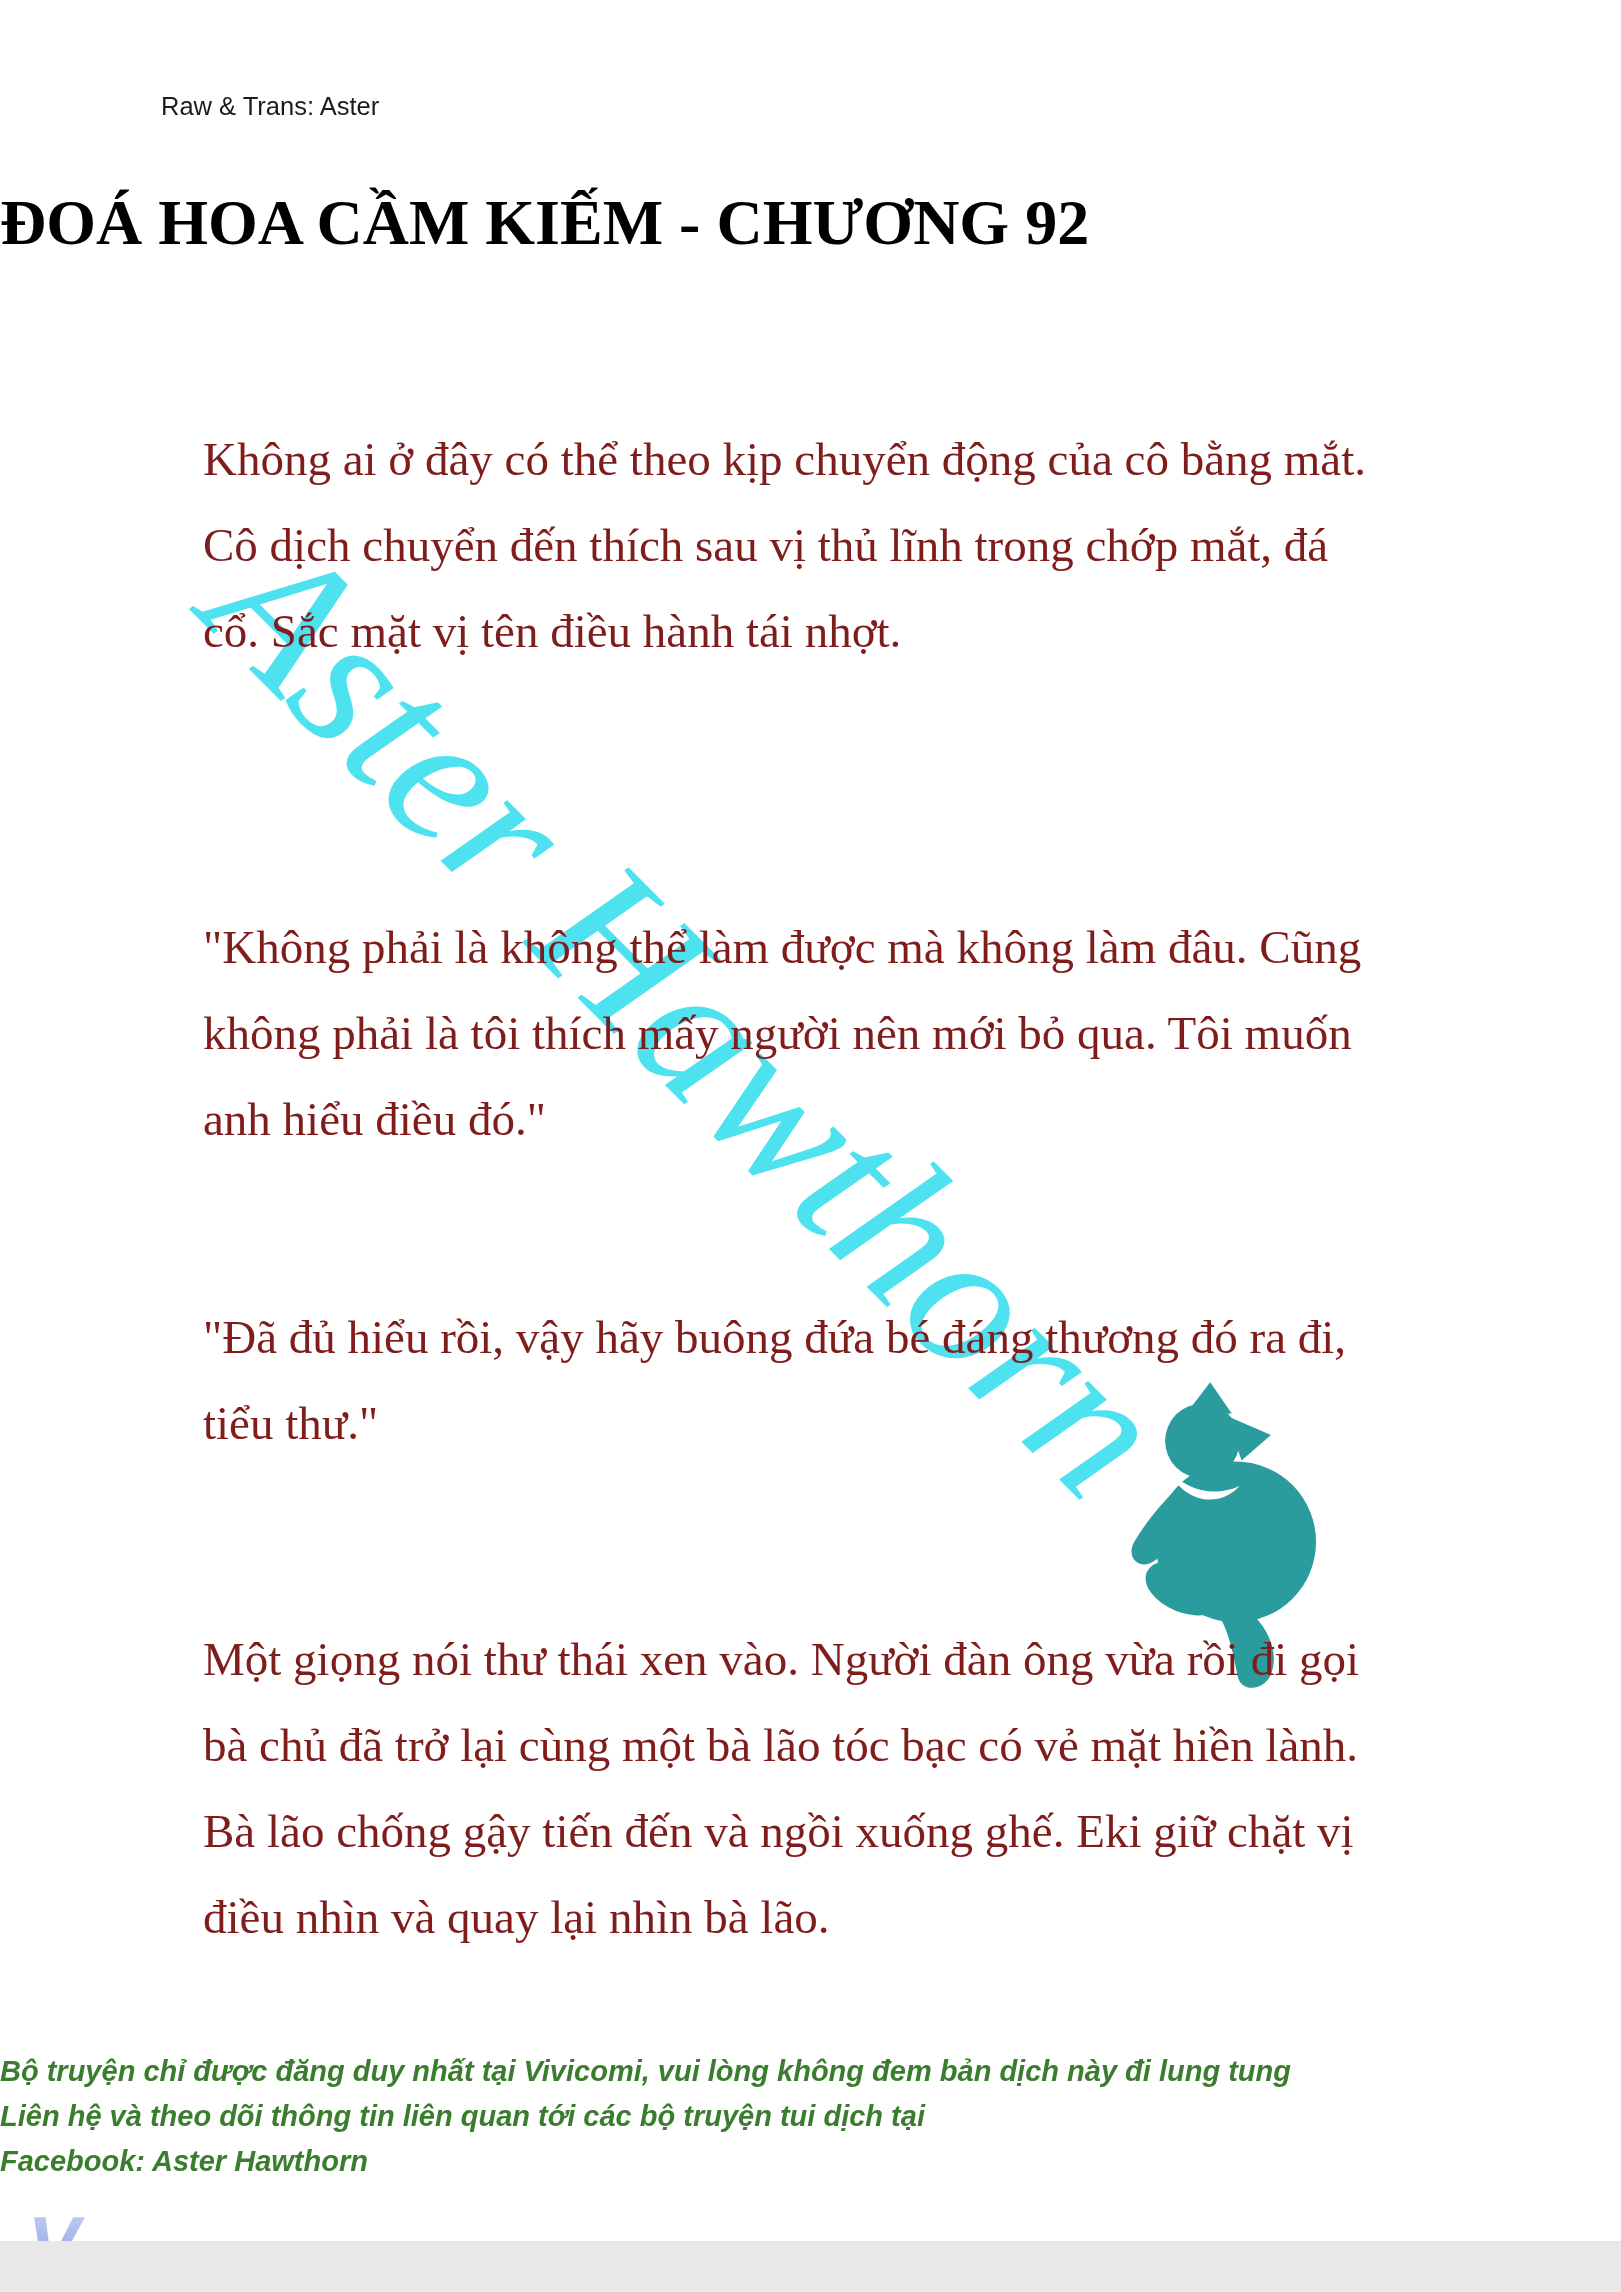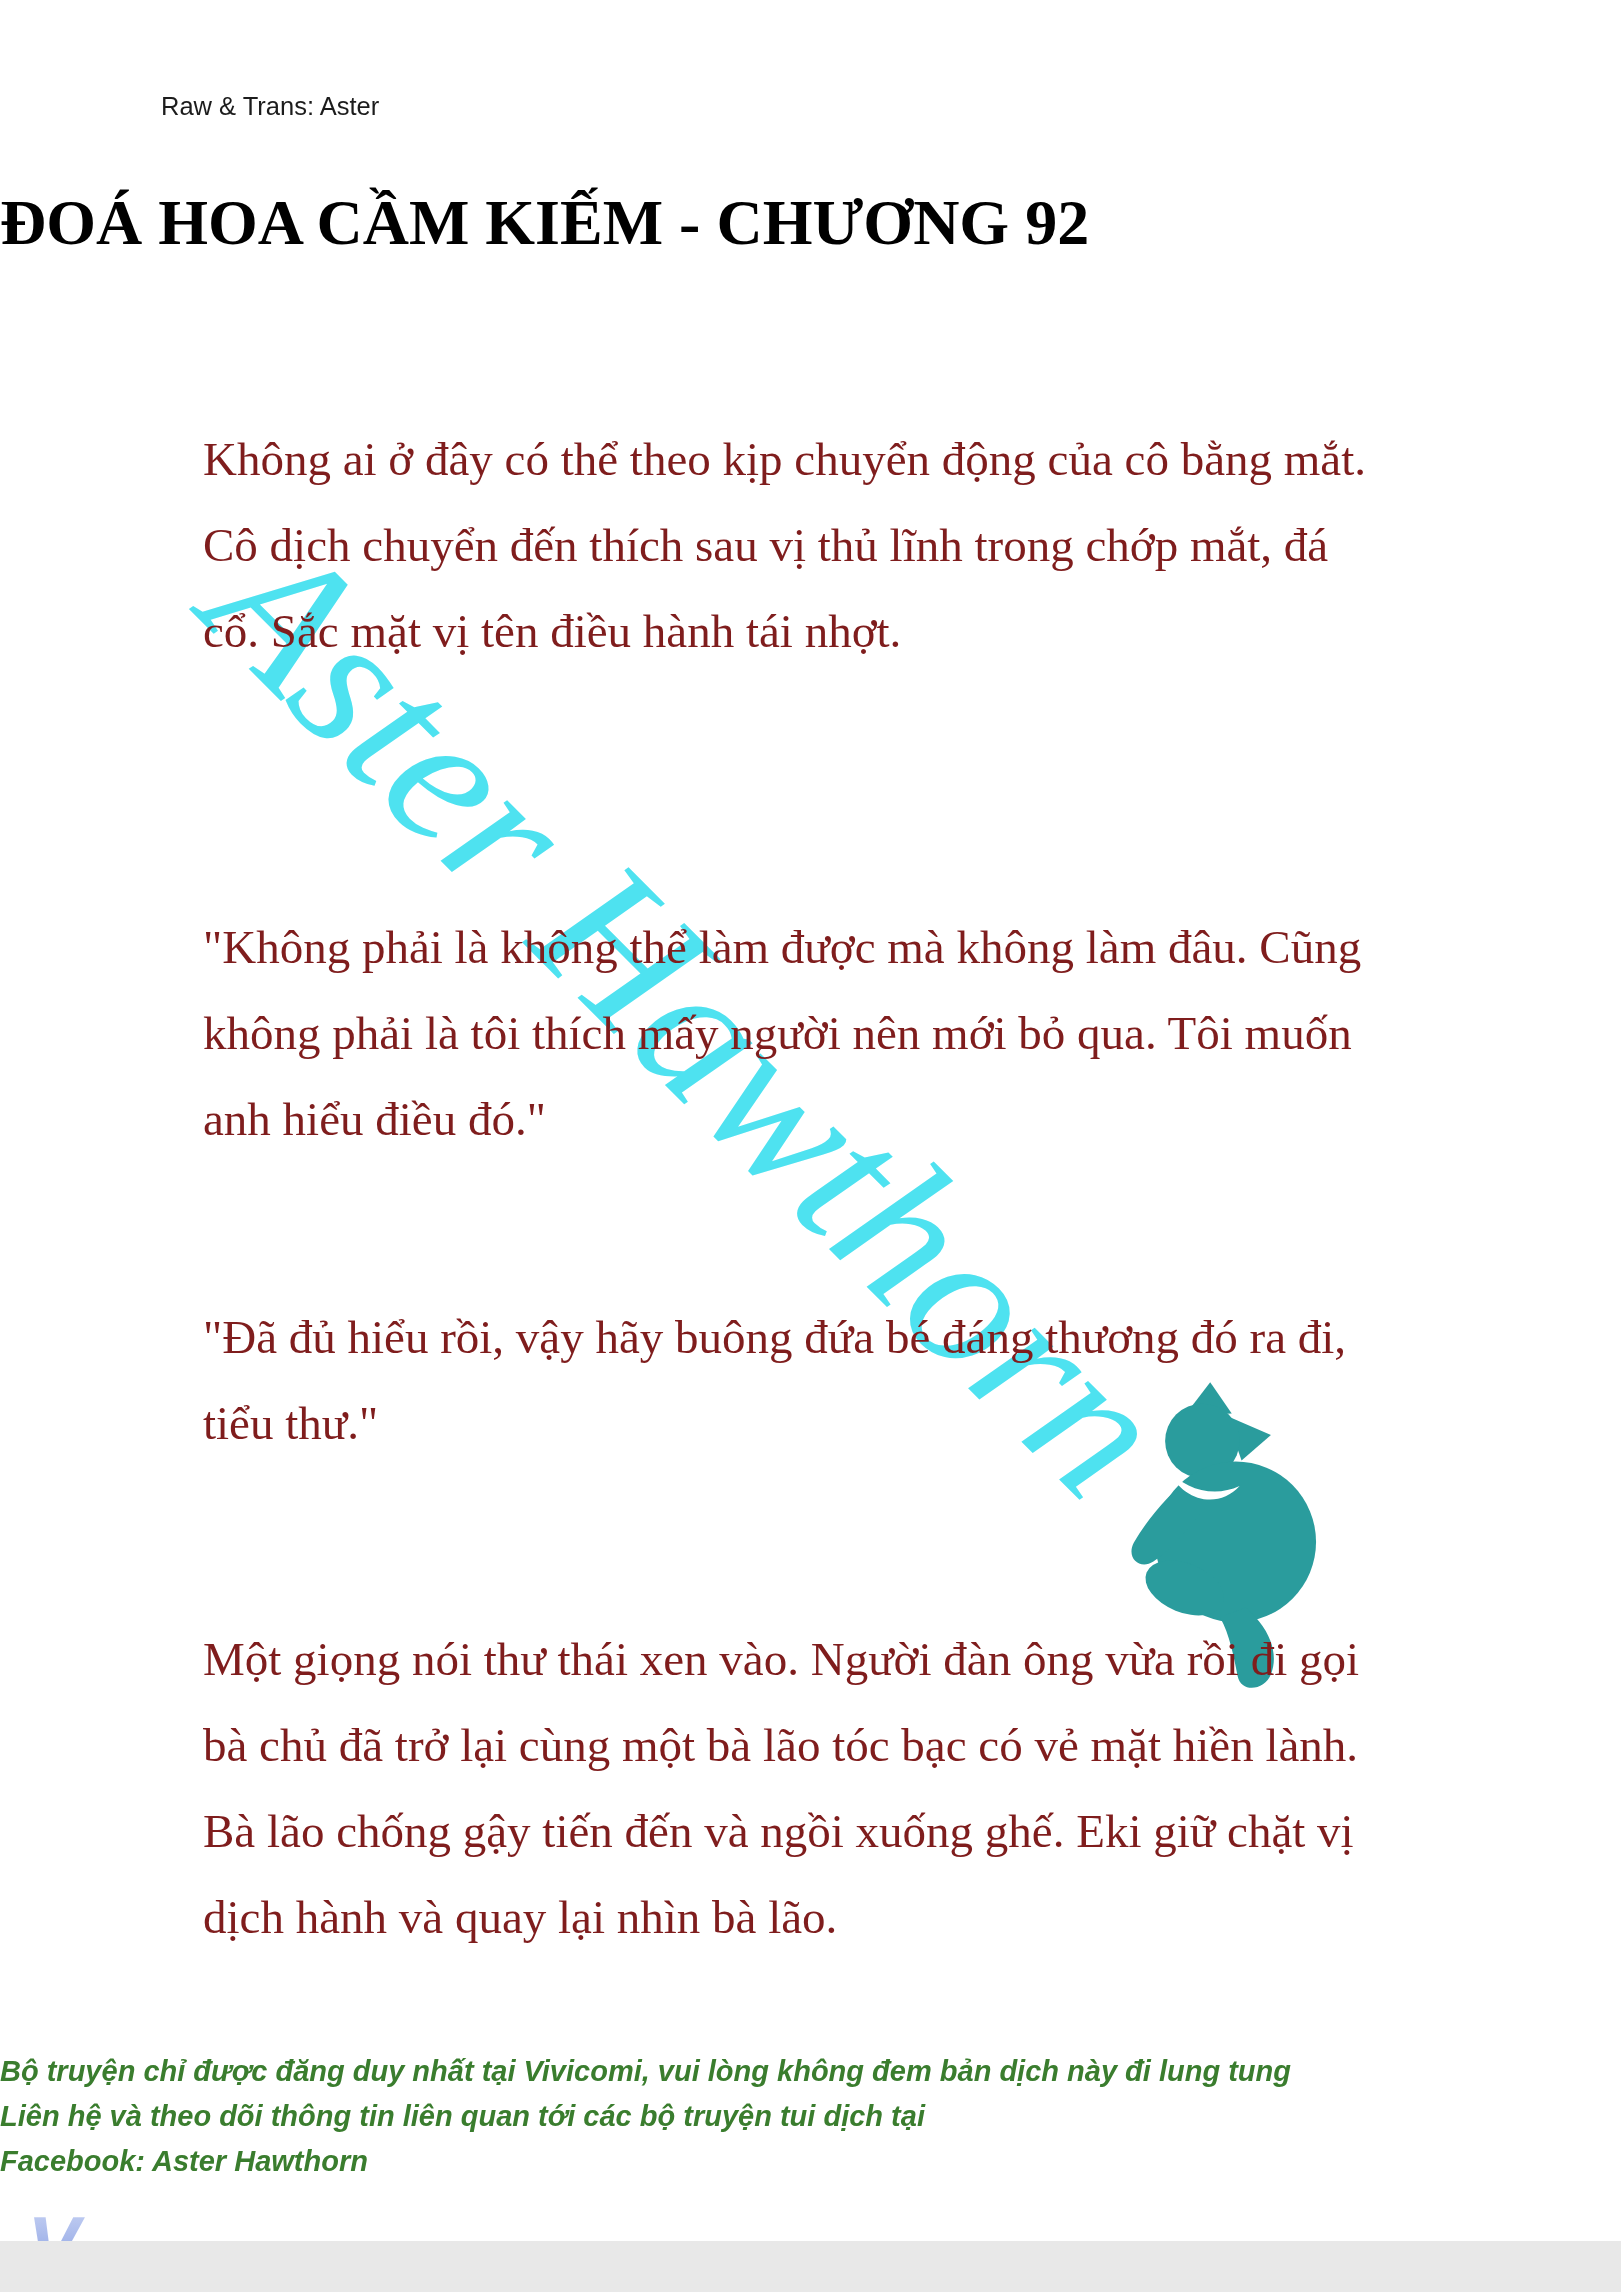--- a/index.html
+++ b/index.html
@@ -114,21 +114,21 @@
 
   <div class="para p3">
     <div class="line">"Đã đủ hiểu rồi, vậy hãy buông đứa bé đáng thương đó ra đi,</div>
     <div class="line">tiểu thư."</div>
   </div>
 
   <div class="para p4">
     <div class="line">Một giọng nói thư thái xen vào. Người đàn ông vừa rồi đi gọi</div>
     <div class="line">bà chủ đã trở lại cùng một bà lão tóc bạc có vẻ mặt hiền lành.</div>
     <div class="line">Bà lão chống gậy tiến đến và ngồi xuống ghế. Eki giữ chặt vị</div>
-    <div class="line">dịch hành và quay lại nhìn bà lão.</div>
+    <div class="line">điều nhìn và quay lại nhìn bà lão.</div>
   </div>
 
   <div class="footer">
     <div>Bộ truyện chỉ được đăng duy nhất tại Vivicomi, vui lòng không đem bản dịch này đi lung tung</div>
     <div>Liên hệ và theo dõi thông tin liên quan tới các bộ truyện tui dịch tại</div>
     <div>Facebook: Aster Hawthorn</div>
   </div>
 
   <div class="logo">Vcomycs</div>
 

